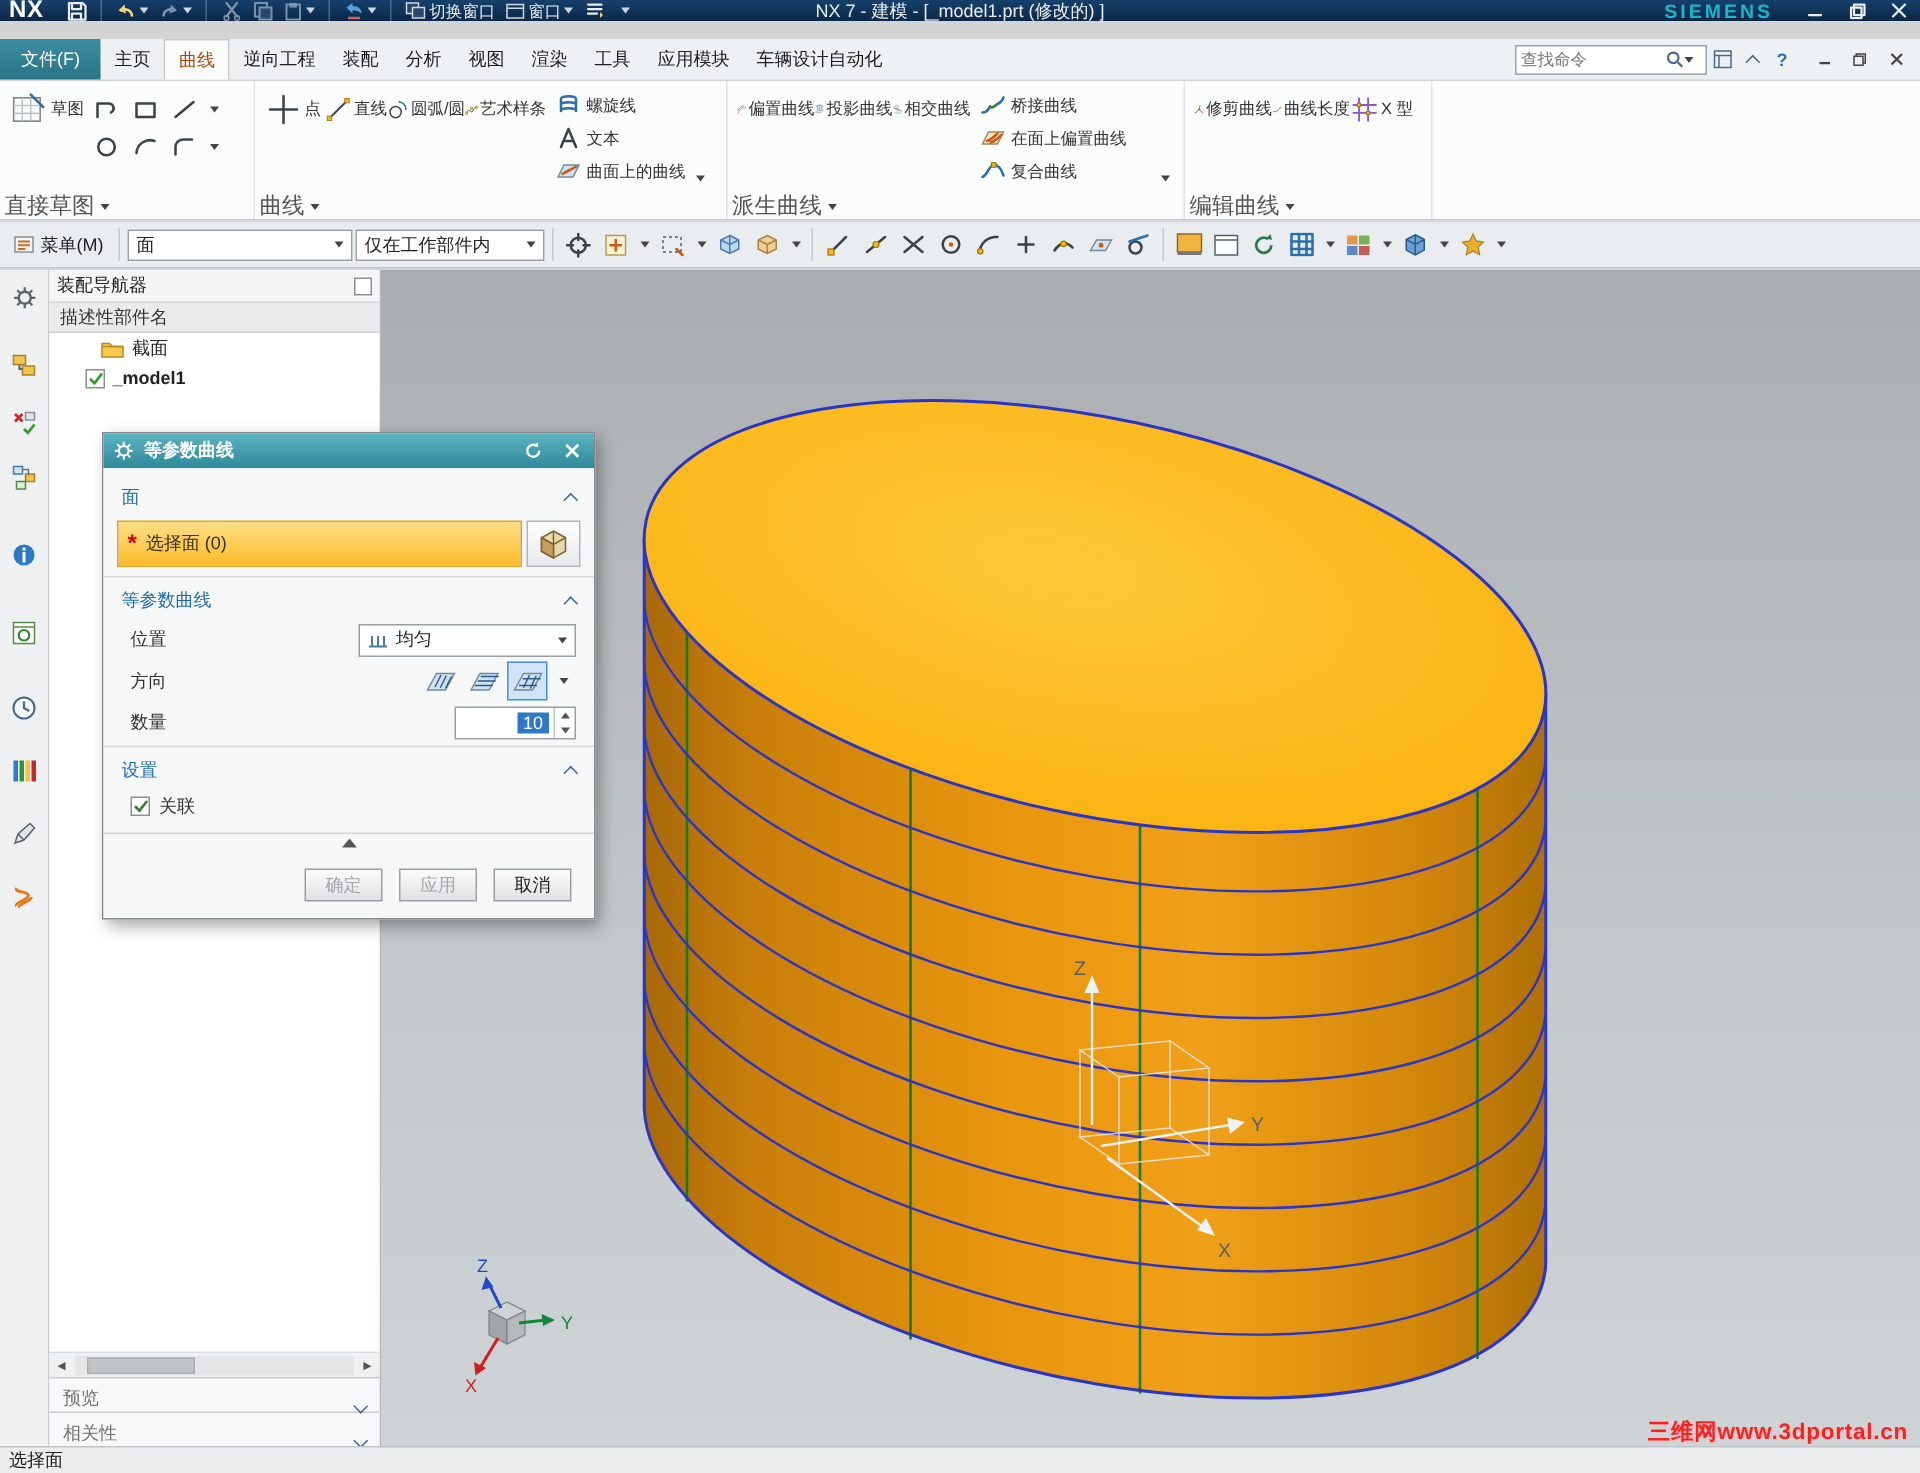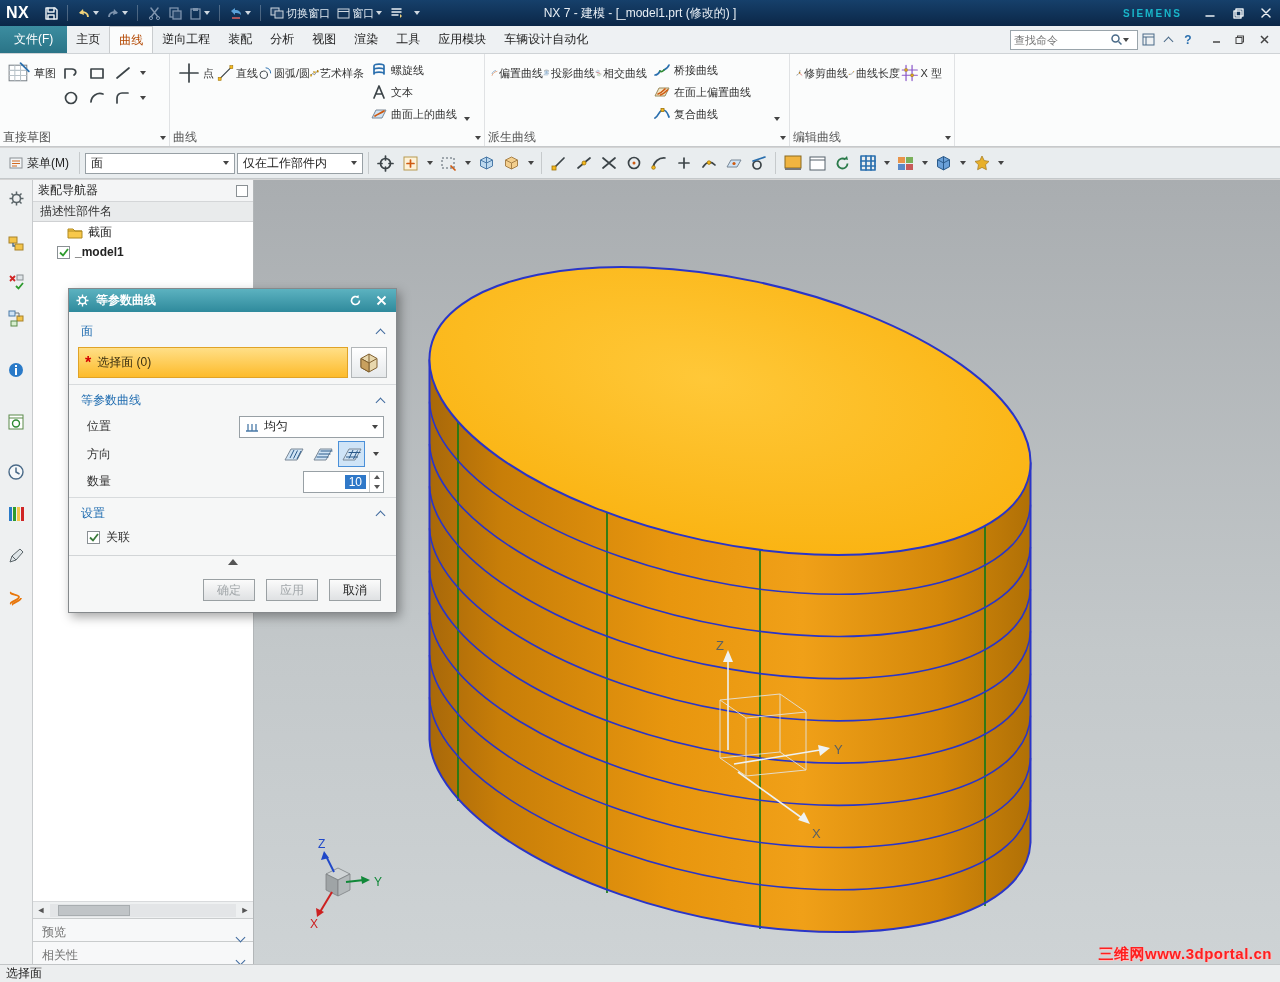--- a/index.html
+++ b/index.html
@@ -1,28 +1,28 @@
 <!DOCTYPE html>
 <html><head>
 <meta charset="utf-8">
 <style>
   *{box-sizing:border-box;margin:0;padding:0}
   html,body{width:1280px;height:982px;overflow:hidden}
   body{font-family:"Liberation Sans","DejaVu Sans",sans-serif;font-size:12px;color:#222;background:#d4d4d4}
   .app{position:relative;width:1280px;height:982px}
 
   
-  .titlebar{position:absolute;left:0;top:0;width:100%;height:26px;background:linear-gradient(#16406b,#0b2747);color:#fff;display:flex;align-items:center;z-index:60}
+  .titlebar{position:absolute;left:0;top:0;width:100%;height:14px;background:linear-gradient(#16406b,#0b2747);color:#fff;display:flex;align-items:center;z-index:60}
   .tb-left{display:flex;align-items:center;gap:3px;padding-left:6px;z-index:2}
   .nx-logo{font-weight:bold;font-size:16px;margin-right:10px;letter-spacing:.5px}
   .tbtn{height:20px;min-width:18px;display:flex;align-items:center;justify-content:center;border-radius:2px;color:#dfe8f0;font-size:11px;gap:2px;padding:0 2px}
   .tb-sep{width:1px;height:16px;background:rgba(255,255,255,.25);margin:0 4px}
   .tb-title{position:absolute;left:0;right:0;text-align:center;font-size:12px;color:#e8eef4;pointer-events:none}
   .tb-right{margin-left:auto;display:flex;align-items:center;z-index:2}
-  .brand{color:#19b6c9;font-weight:bold;letter-spacing:2px;font-size:10px;margin-right:14px}
+  .brand{color:#19b6c9;font-weight:bold;letter-spacing:2px;font-size:13px;margin-right:14px}
   .winbtn{width:28px;height:22px;display:flex;align-items:center;justify-content:center}
   .caret{width:0;height:0;border-left:3.5px solid transparent;border-right:3.5px solid transparent;border-top:4px solid #cfd8e0;display:inline-block}
   .caret.dark{border-top-color:#444}
   .wline{stroke:#e9eef2;fill:none;stroke-width:1.5;stroke-linecap:round;stroke-linejoin:round}
   .wgray{stroke:#7d93ad;fill:none;stroke-width:1.5;stroke-linecap:round}
 
   
   .tabrow{position:absolute;top:26px;left:0;width:100%;height:28px;background:#eef1f3;border-bottom:1px solid #cfd3d6;display:flex;align-items:stretch;z-index:55}
   .file-tab{background:linear-gradient(#3c8da0,#2a7487);color:#fff;padding:0 14px;display:flex;align-items:center;font-size:12px}
   .tab{padding:0 9px;display:flex;align-items:center;color:#1d1d1d}
@@ -30,21 +30,21 @@
   .cmd-search{margin-left:auto;width:128px;height:20px;align-self:center;background:#fff;border:1px solid #9aa4ab;display:flex;align-items:center;padding:0 3px}
   .cmd-search input{border:none;outline:none;width:96px;font-size:11px;font-family:inherit;color:#333;background:transparent}
   .mini-ic{width:20px;height:20px;display:flex;align-items:center;justify-content:center;align-self:center;color:#35506b;font-size:12px}
   .tab-winbtns{display:flex;align-self:center;margin:0 4px 0 6px}
   .tab-winbtns .winbtn{height:20px;width:24px}
 
   
   .ribbon{position:absolute;top:54px;left:0;width:100%;height:93px;background:#fbfcfc;border-bottom:1px solid #c6c9cb;display:flex;z-index:50}
   .rgroup{height:100%;border-right:1px solid #e0e2e4;display:flex;flex-direction:column;padding:0 3px}
   .rgroup-content{flex:1;display:flex;align-items:flex-start;padding:3px 3px 0}
-  .rgroup-label{height:17px;display:flex;align-items:center;justify-content:space-between;gap:4px;color:#555;font-size:12px}
+  .rgroup-label{height:17px;display:flex;align-items:center;justify-content:flex-start;gap:4px;color:#555;font-size:15px}
   .bigbtn{width:50px;display:flex;flex-direction:row;align-items:center;gap:1px;padding:3px 0;border-radius:2px}
   .bigbtn .lbl{font-size:11px;color:#333;text-align:center;line-height:1.15;white-space:nowrap}
   .smallgrid{display:flex;flex-direction:column;gap:2px;margin-left:3px;padding-top:4px}
   .smallrow{display:flex;align-items:center;gap:3px}
   .stackcol{display:flex;flex-direction:column;margin-left:4px;padding-top:2px}
   .stackbtn{display:flex;align-items:center;gap:4px;height:22px;padding:0 3px;font-size:11px;color:#333;white-space:nowrap}
   .expander{width:13px;display:flex;align-items:flex-end;justify-content:center;padding-bottom:8px;align-self:stretch}
 
   
   svg.i{display:block}

